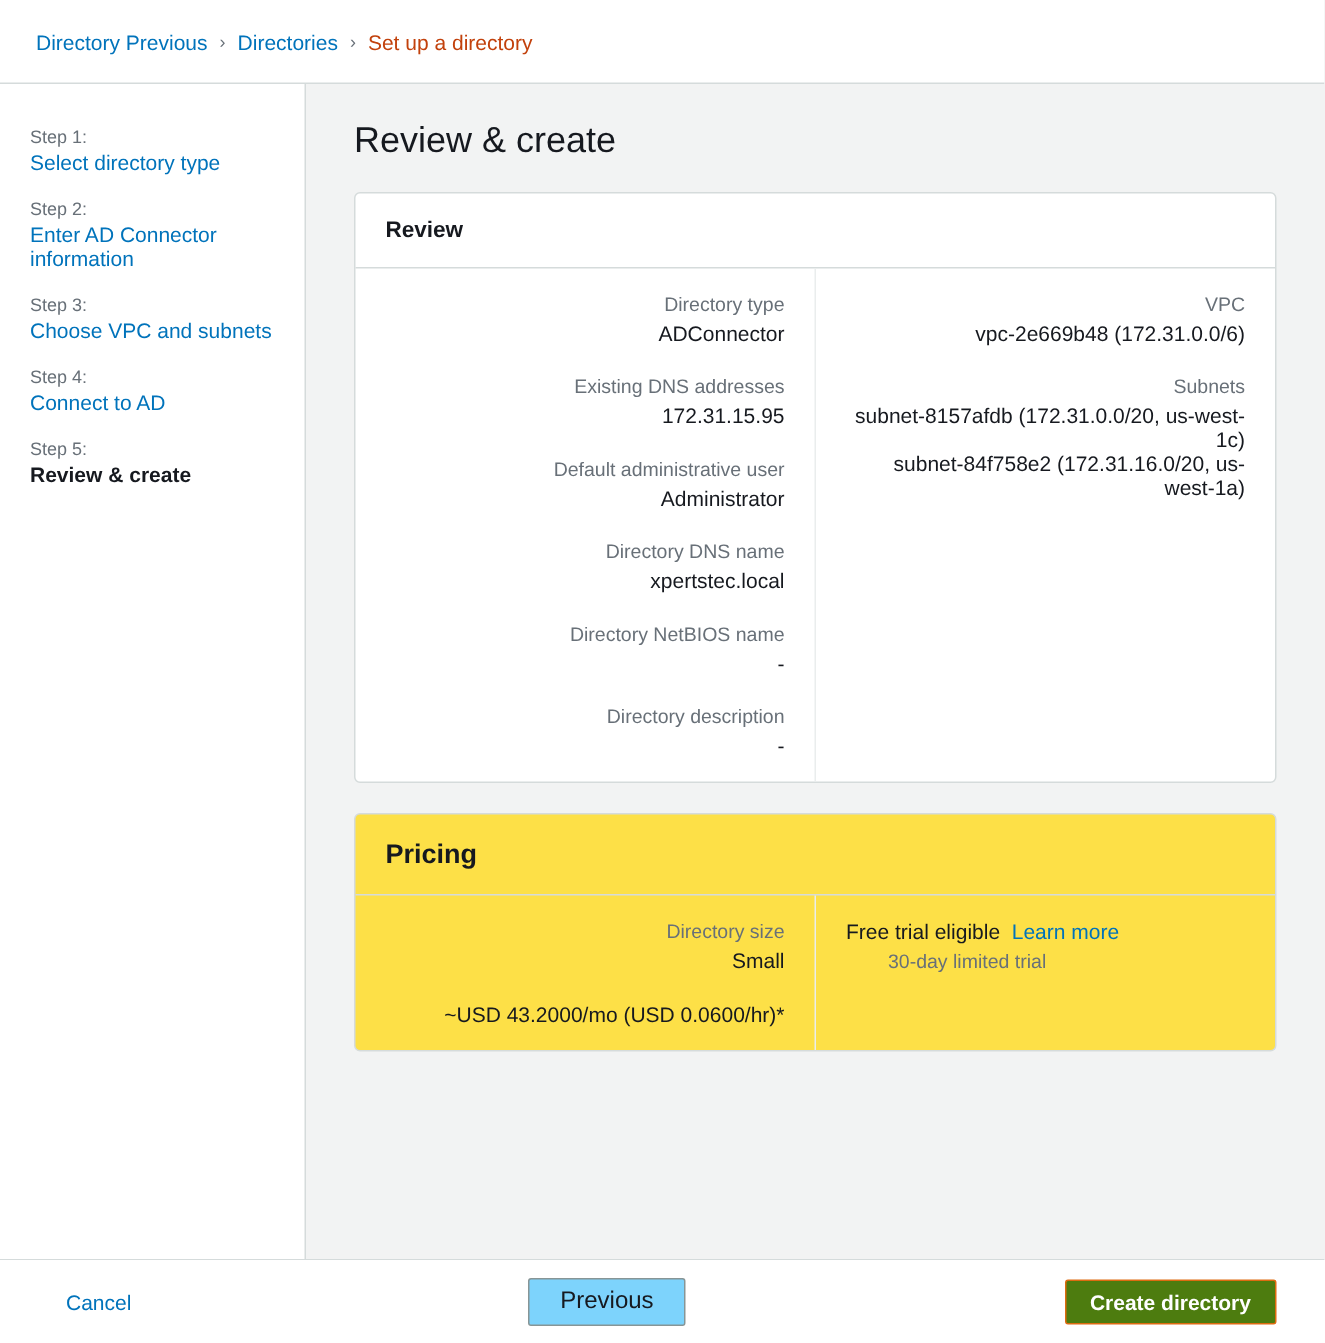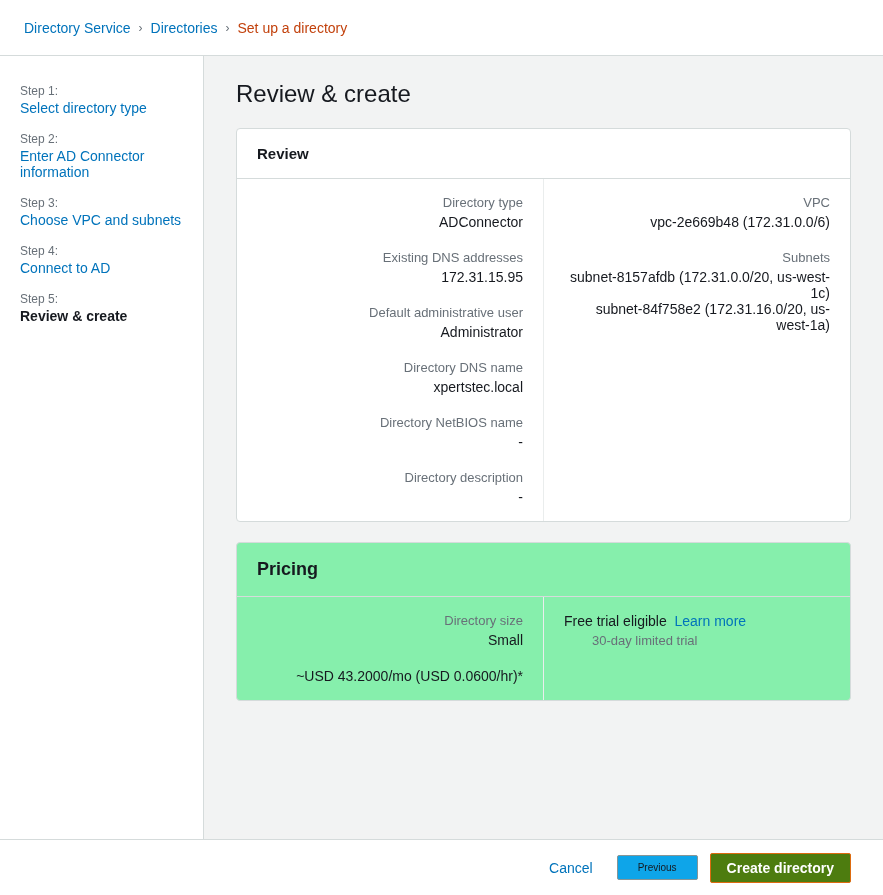--- a/index.html
+++ b/index.html
@@ -135,21 +135,21 @@
       color: #687078;
       margin-bottom: 4px;
     }
 
     .field-value {
       font-size: 14px;
       color: #16191f;
     }
 
     .pricing-card {
-      background: #86efac;
+      background: #fde047;
       border: 1px solid #d5dbdb;
       border-radius: 4px;
       margin-bottom: 20px;
     }
 
     .pricing-header {
       padding: 16px 20px;
       font-size: 18px;
       font-weight: 600;
       border-bottom: 1px solid #d5dbdb;
@@ -190,39 +190,39 @@
     .footer-bar {
       position: fixed;
       bottom: 0;
       left: 0;
       right: 0;
       height: 56px;
       background: #fff;
       border-top: 1px solid #d5dbdb;
       display: flex;
       align-items: center;
-      justify-content: flex-end;
+      justify-content: space-between;
       gap: 12px;
       padding: 0 32px;
     }
 
     .btn-cancel {
       background: transparent;
       border: none;
       color: #0073bb;
       font-size: 14px;
       cursor: pointer;
       padding: 6px 12px;
     }
 
     .btn-previous {
-      background: #0ea5e9;
+      background: #7dd3fc;
       border: 1px solid #879596;
       color: #16191f;
-      font-size: 10px;
+      font-size: 16px;
       cursor: pointer;
       padding: 6px 20px;
       border-radius: 2px;
     }
 
     .btn-create {
       background: #4d7c0f;
       border: 1px solid #dd6b10;
       color: #fff;
       font-size: 14px;
@@ -230,21 +230,21 @@
       cursor: pointer;
       padding: 6px 16px;
       border-radius: 2px;
     }
   </style>
 </head>
 <body>
 
 <div class="top-bar">
   <nav class="breadcrumb">
-    <a class="breadcrumb-link">Directory Service</a>
+    <a class="breadcrumb-link">Directory Previous</a>
     <span class="breadcrumb-sep">›</span>
     <a class="breadcrumb-link">Directories</a>
     <span class="breadcrumb-sep">›</span>
     <span class="breadcrumb-current">Set up a directory</span>
   </nav>
 </div>
 
 <div class="main-layout">
 
   <div class="sidebar">

